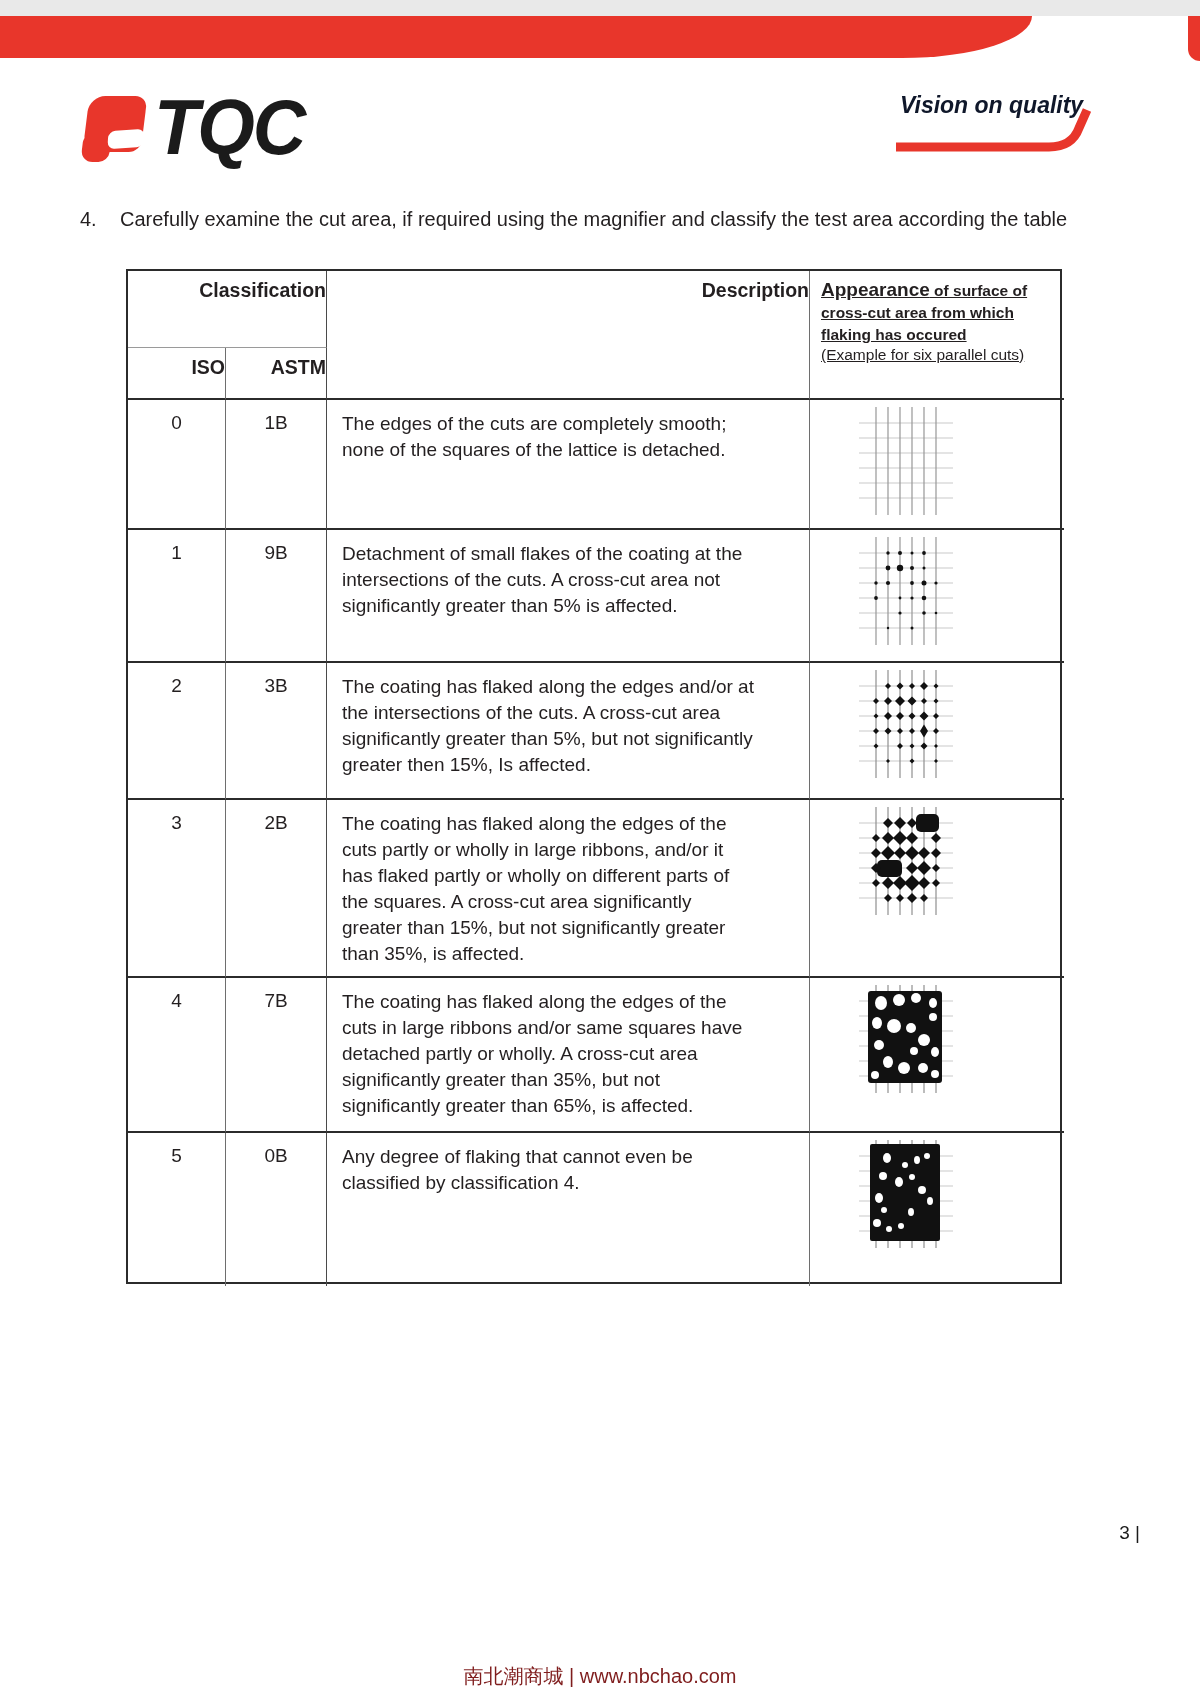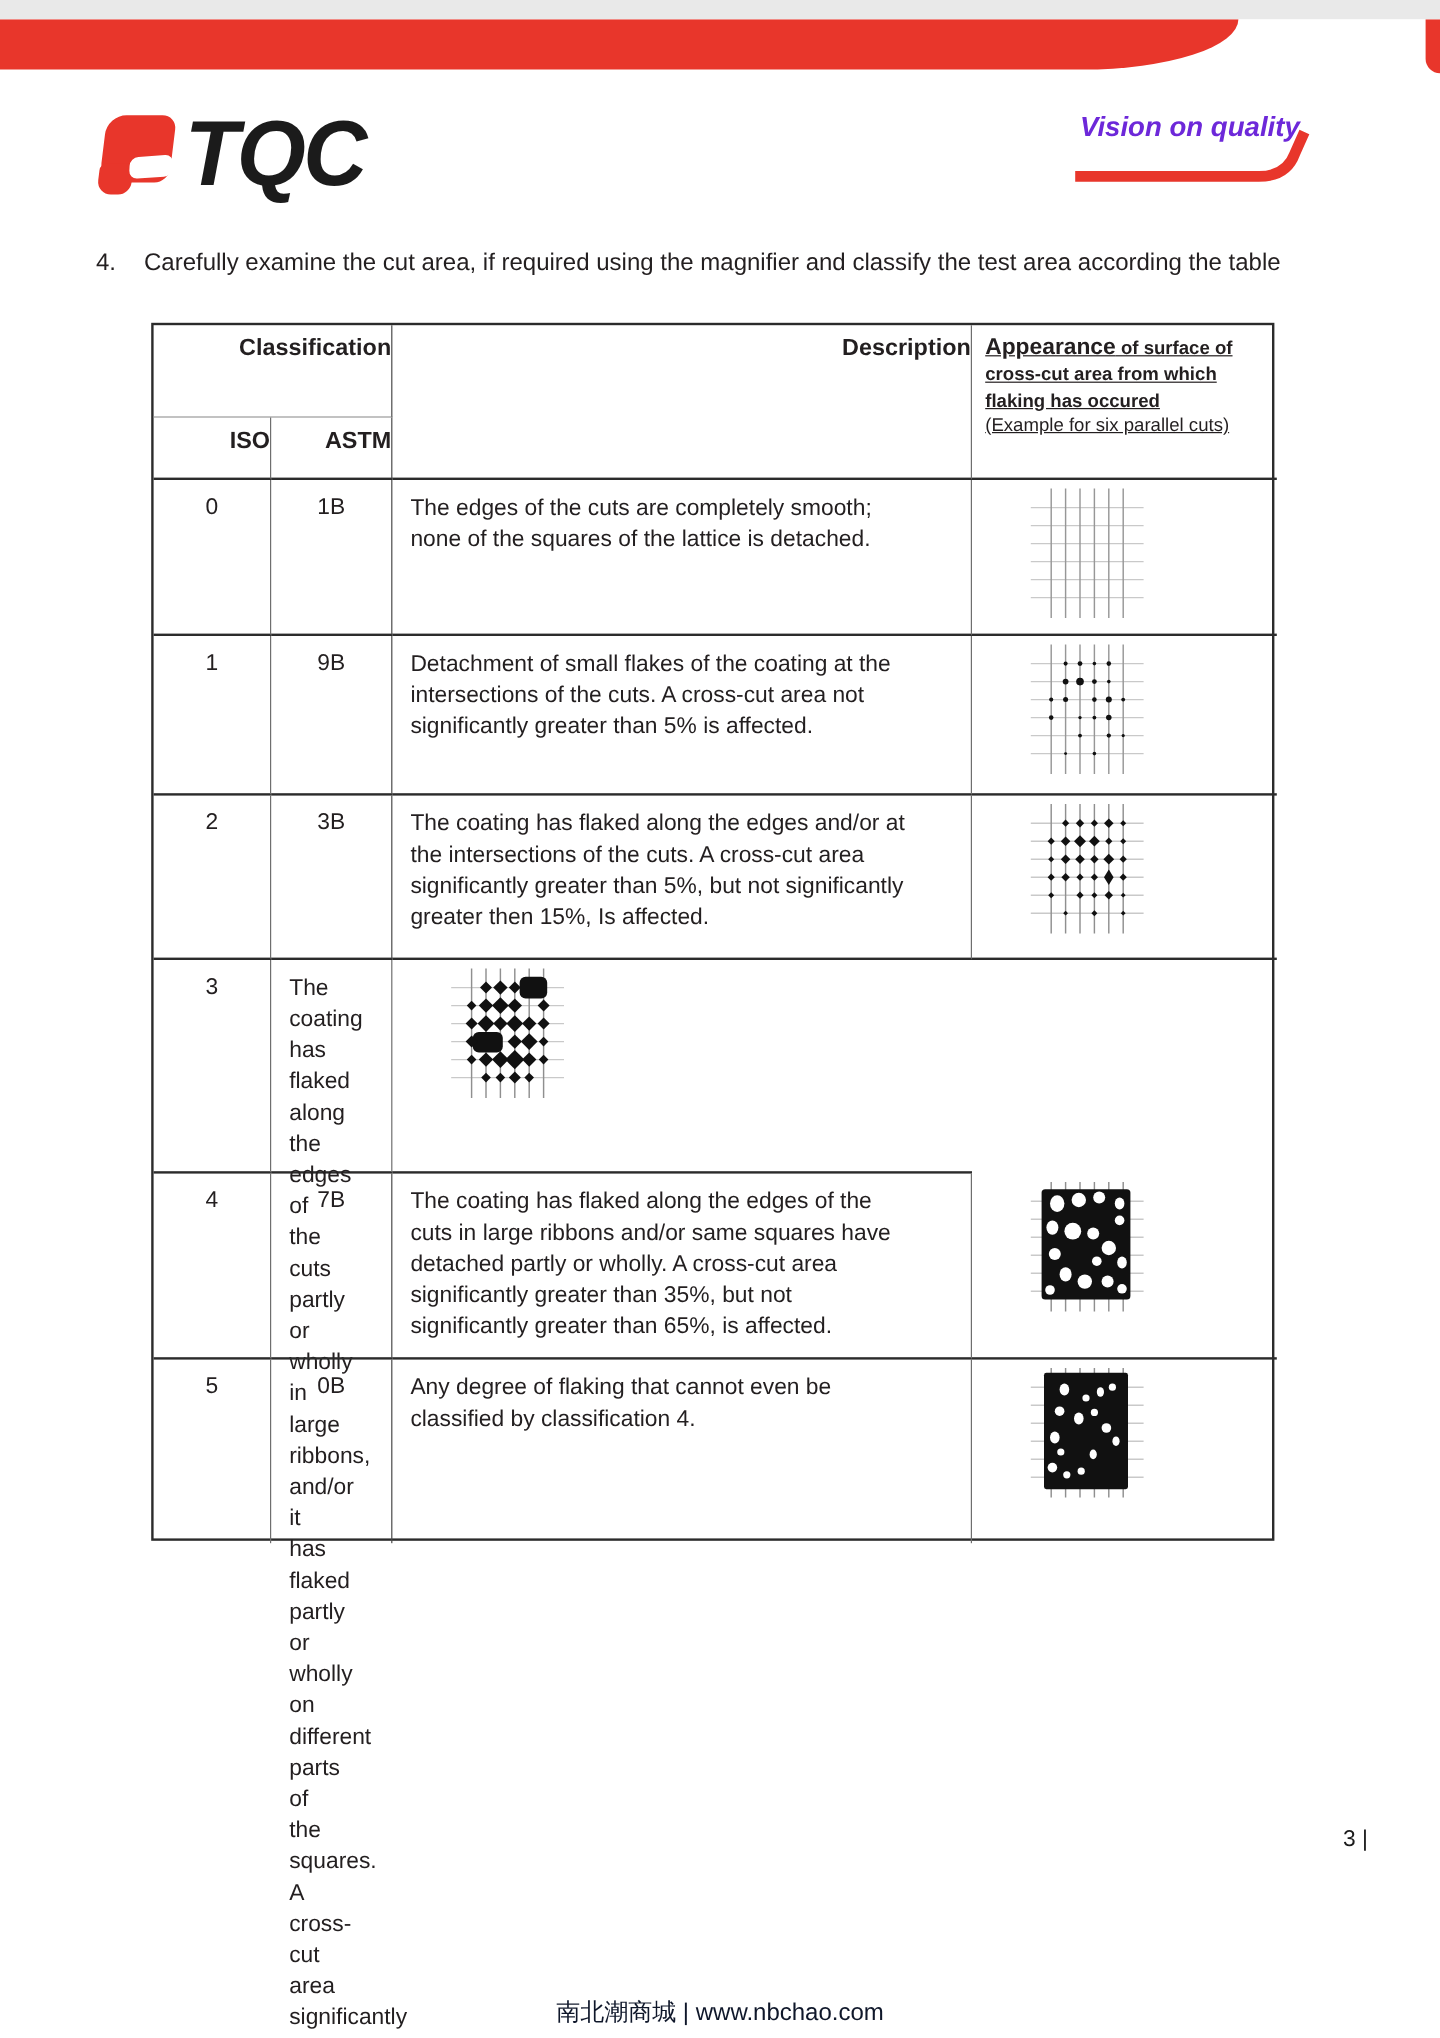--- a/index.html
+++ b/index.html
@@ -18,21 +18,21 @@
   .logo-icon .main{position:absolute;left:2px;top:0;width:58px;height:56px;background:#e8362b;
     border-radius:16px 12px 12px 16px;transform:skewX(-7deg);}
   .logo-icon .foot{position:absolute;left:-2px;top:40px;width:28px;height:26px;background:#e8362b;
     border-radius:6px 4px 10px 12px;transform:skewX(-7deg);}
   .logo-icon .notch{position:absolute;left:24px;top:34px;width:36px;height:18px;background:#ffffff;
     border-radius:7px;transform:skewX(-7deg) rotate(-4deg);}
   .logo-text{font-size:74px;line-height:64px;font-weight:bold;font-style:italic;
     letter-spacing:-2px;color:#1b1b1b;transform:scaleY(1.04);}
   
   .tagline{position:absolute;left:900px;top:76px;font-size:23px;font-weight:bold;
-    font-style:italic;color:#6d28d9;}
+    font-style:italic;color:#0f172a;}
   .swoosh{position:absolute;left:893px;top:90px;}
   
   .instruction{position:absolute;left:80px;top:192px;width:1070px;font-size:20px;
     display:flex;}
   .instr-num{width:40px;flex:none;}
   
   .cc-table{position:absolute;left:126px;top:253px;width:936px;height:1015px;
     display:grid;grid-template-columns:98px 101px 483px 254px;
     grid-template-rows:77px 52px 130px 133px 137px 178px 155px 153px;
     border:2px solid #2b2b2b;box-sizing:border-box;font-size:19px;}
@@ -52,21 +52,21 @@
   .td-num{text-align:center;padding-top:12px;}
   .td-desc{padding:11px 55px 0 15px;line-height:26px;}
   .td-app{padding:5px 0 0 44px;}
   .cc-table .row-last{border-bottom:none;}
   
   .pat{display:block;}
   
   .page-number{position:absolute;left:1080px;top:1506px;width:60px;font-size:19px;
     text-align:right;color:#1b1b1b;}
   .site-footer{position:absolute;left:0;top:1647px;width:1200px;text-align:center;
-    font-size:20px;color:#0f172a;}
+    font-size:20px;color:#7f1d1d;}
 </style>
 </head>
 <body>
 
 <div class="page">
 
   <div class="banner"></div>
   <div class="banner-corner"></div>
 
   <div class="logo">
@@ -222,20 +222,21 @@
             <path d="M70 74.5 L73.5 78 70 81.5 66.5 78 Z"></path>
             <path d="M82 76 L84 78 82 80 80 78 Z"></path>
           <path d="M34 91 L36 93 34 95 32 93 Z"></path>
             <path d="M58 90.5 L60.5 93 58 95.5 55.5 93 Z"></path>
             <path d="M82 91 L84 93 82 95 80 93 Z"></path>
         </g>
       </svg>
     </div>
 
     <div class="cell td-num v hb" style="grid-row:6">3</div>
+    <div class="cell td-num v2 hb" style="grid-row:6">2B</div>
     <div class="cell td-desc v hb" style="grid-row:6">The coating has flaked along the edges of the cuts partly or wholly in large ribbons, and/or it has flaked partly or wholly on different parts of the squares. A cross-cut area significantly greater than 15%, but not significantly greater than 35%, is affected.</div>
     <div class="cell td-app hb" style="grid-row:6">
       <svg class="pat" width="100" height="112" viewBox="0 0 100 112">
         <g stroke="#c9c9c9" stroke-width="1.2">
             <line x1="5" y1="18" x2="99" y2="18"></line>
             <line x1="5" y1="33" x2="99" y2="33"></line>
             <line x1="5" y1="48" x2="99" y2="48"></line>
             <line x1="5" y1="63" x2="99" y2="63"></line>
             <line x1="5" y1="78" x2="99" y2="78"></line>
             <line x1="5" y1="93" x2="99" y2="93"></line>

